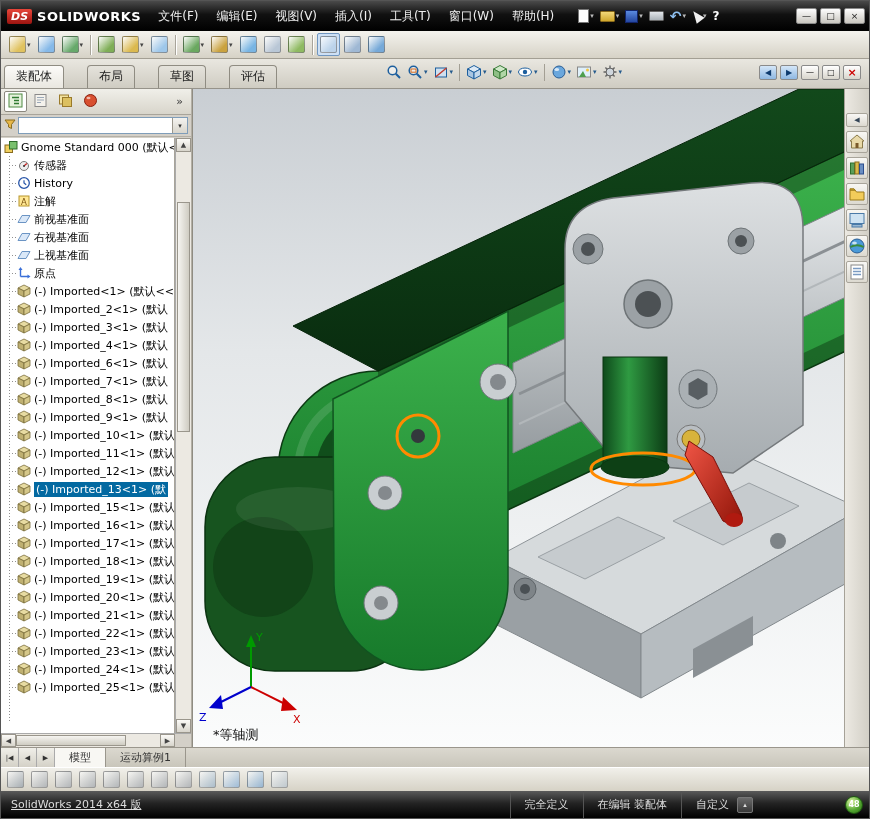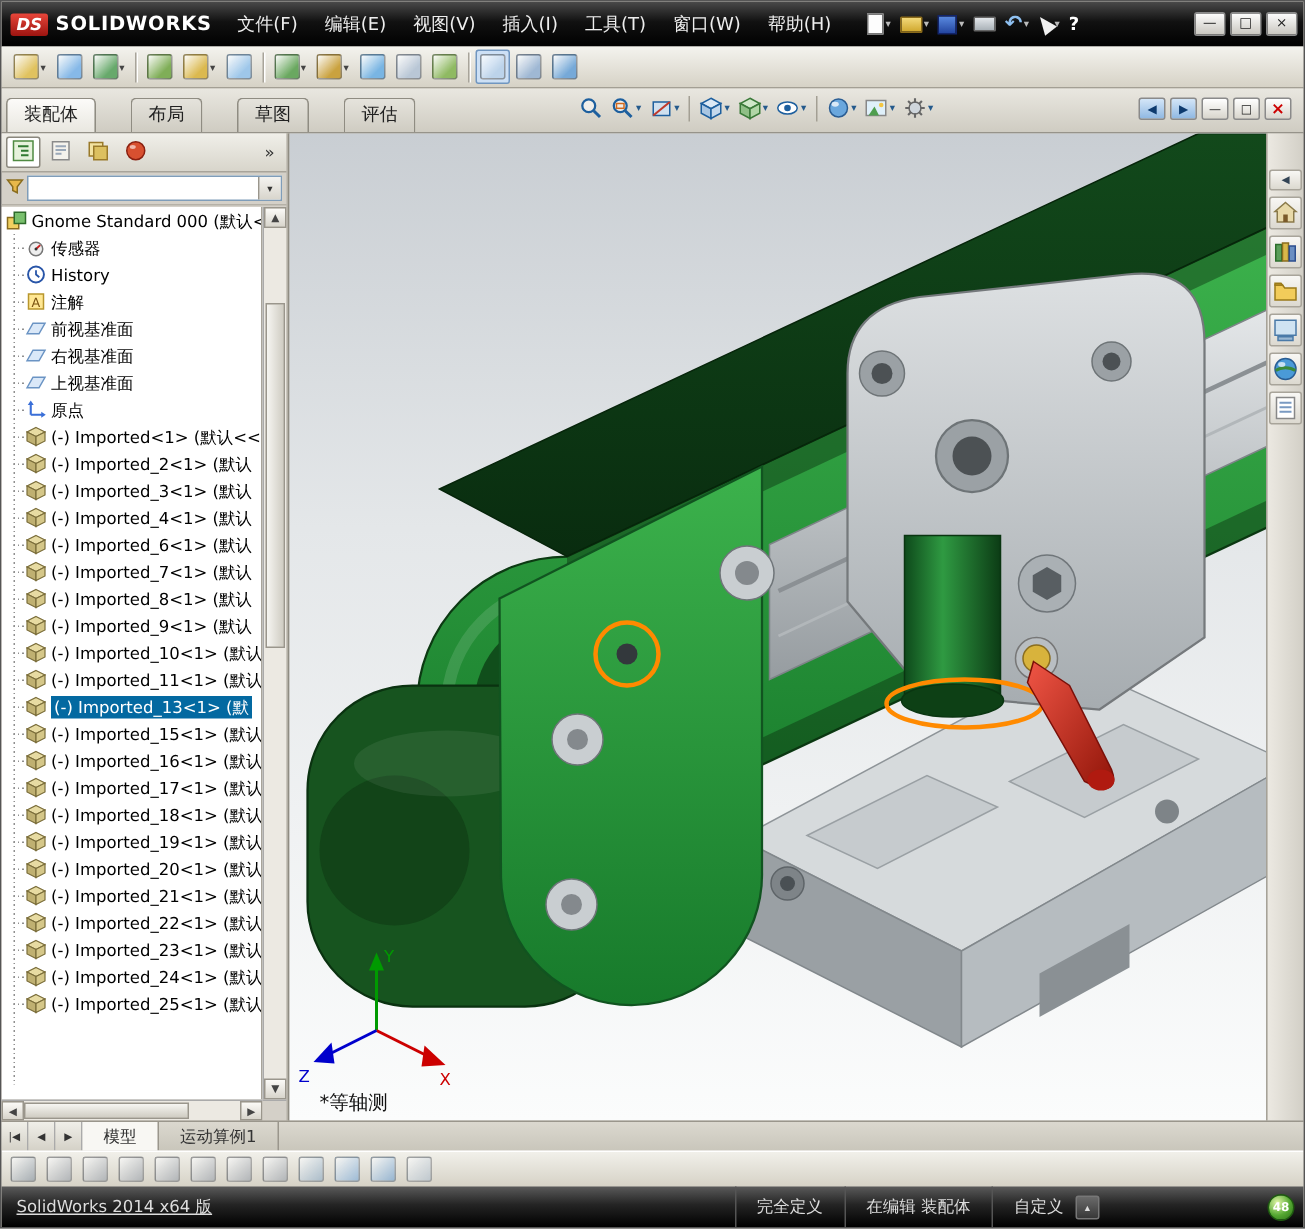--- a/index.html
+++ b/index.html
@@ -123,21 +123,21 @@
   .tbi.dim{opacity:.8;}
 
   
   .statusbar{position:absolute;left:0;right:0;bottom:0;height:27px;display:flex;align-items:center;
              background:linear-gradient(#5a5a5a,#242424 45%,#000);color:#ddd;padding:0 6px;font-size:11px;}
   .sbleft{padding:0 4px;text-decoration:underline;}
   .sbseg{padding:0 14px;border-left:1px solid #555;height:100%;display:flex;align-items:center;}
   .sbup{width:16px;height:16px;margin-left:8px;background:linear-gradient(#6a6a6a,#383838);border:1px solid #777;
         color:#ddd;font-size:7px;display:flex;align-items:center;justify-content:center;border-radius:2px;}
   .sbgap{width:78px;}
-  .badge{width:18px;height:18px;border-radius:50%;margin-left:20px;color:#fff;font-size:8px;font-weight:bold;
+  .badge{width:18px;height:18px;border-radius:50%;margin-left:0;color:#fff;font-size:8px;font-weight:bold;
          display:flex;align-items:center;justify-content:center;border:1px solid #1e5a10;
          background:radial-gradient(circle at 35% 30%,#e2f7a8,#55a832 55%,#2a6e14);}
 </style>
 </head>
 <body>
 
 <div id="app">
 
   <div class="titlebar">
     <div class="logo">
@@ -549,20 +549,30 @@
         </div>
         <div class="trow child">
           <span class="ticon">
             <svg width="14" height="14">
               <polygon points="7,1 13,4 7,7 1,4" fill="#e7dba2" stroke="#7a6d3a" stroke-width=".8"></polygon>
               <polygon points="1,4 7,7 7,13 1,10" fill="#bfb071" stroke="#7a6d3a" stroke-width=".8"></polygon>
               <polygon points="13,4 7,7 7,13 13,10" fill="#d5c789" stroke="#7a6d3a" stroke-width=".8"></polygon>
             </svg>
           </span>
           <span class="tlbl">(-) Imported_11&lt;1&gt; (默认</span>
+        </div>
+        <div class="trow child">
+          <span class="ticon">
+            <svg width="14" height="14">
+              <polygon points="7,1 13,4 7,7 1,4" fill="#e7dba2" stroke="#7a6d3a" stroke-width=".8"></polygon>
+              <polygon points="1,4 7,7 7,13 1,10" fill="#bfb071" stroke="#7a6d3a" stroke-width=".8"></polygon>
+              <polygon points="13,4 7,7 7,13 13,10" fill="#d5c789" stroke="#7a6d3a" stroke-width=".8"></polygon>
+            </svg>
+          </span>
+          <span class="tlbl">(-) Imported_12&lt;1&gt; (默认</span>
         </div>
         <div class="trow child sel">
           <span class="ticon">
             <svg width="14" height="14">
               <polygon points="7,1 13,4 7,7 1,4" fill="#e7dba2" stroke="#7a6d3a" stroke-width=".8"></polygon>
               <polygon points="1,4 7,7 7,13 1,10" fill="#bfb071" stroke="#7a6d3a" stroke-width=".8"></polygon>
               <polygon points="13,4 7,7 7,13 13,10" fill="#d5c789" stroke="#7a6d3a" stroke-width=".8"></polygon>
             </svg>
           </span>
           <span class="tlbl">(-) Imported_13&lt;1&gt; (默</span>

